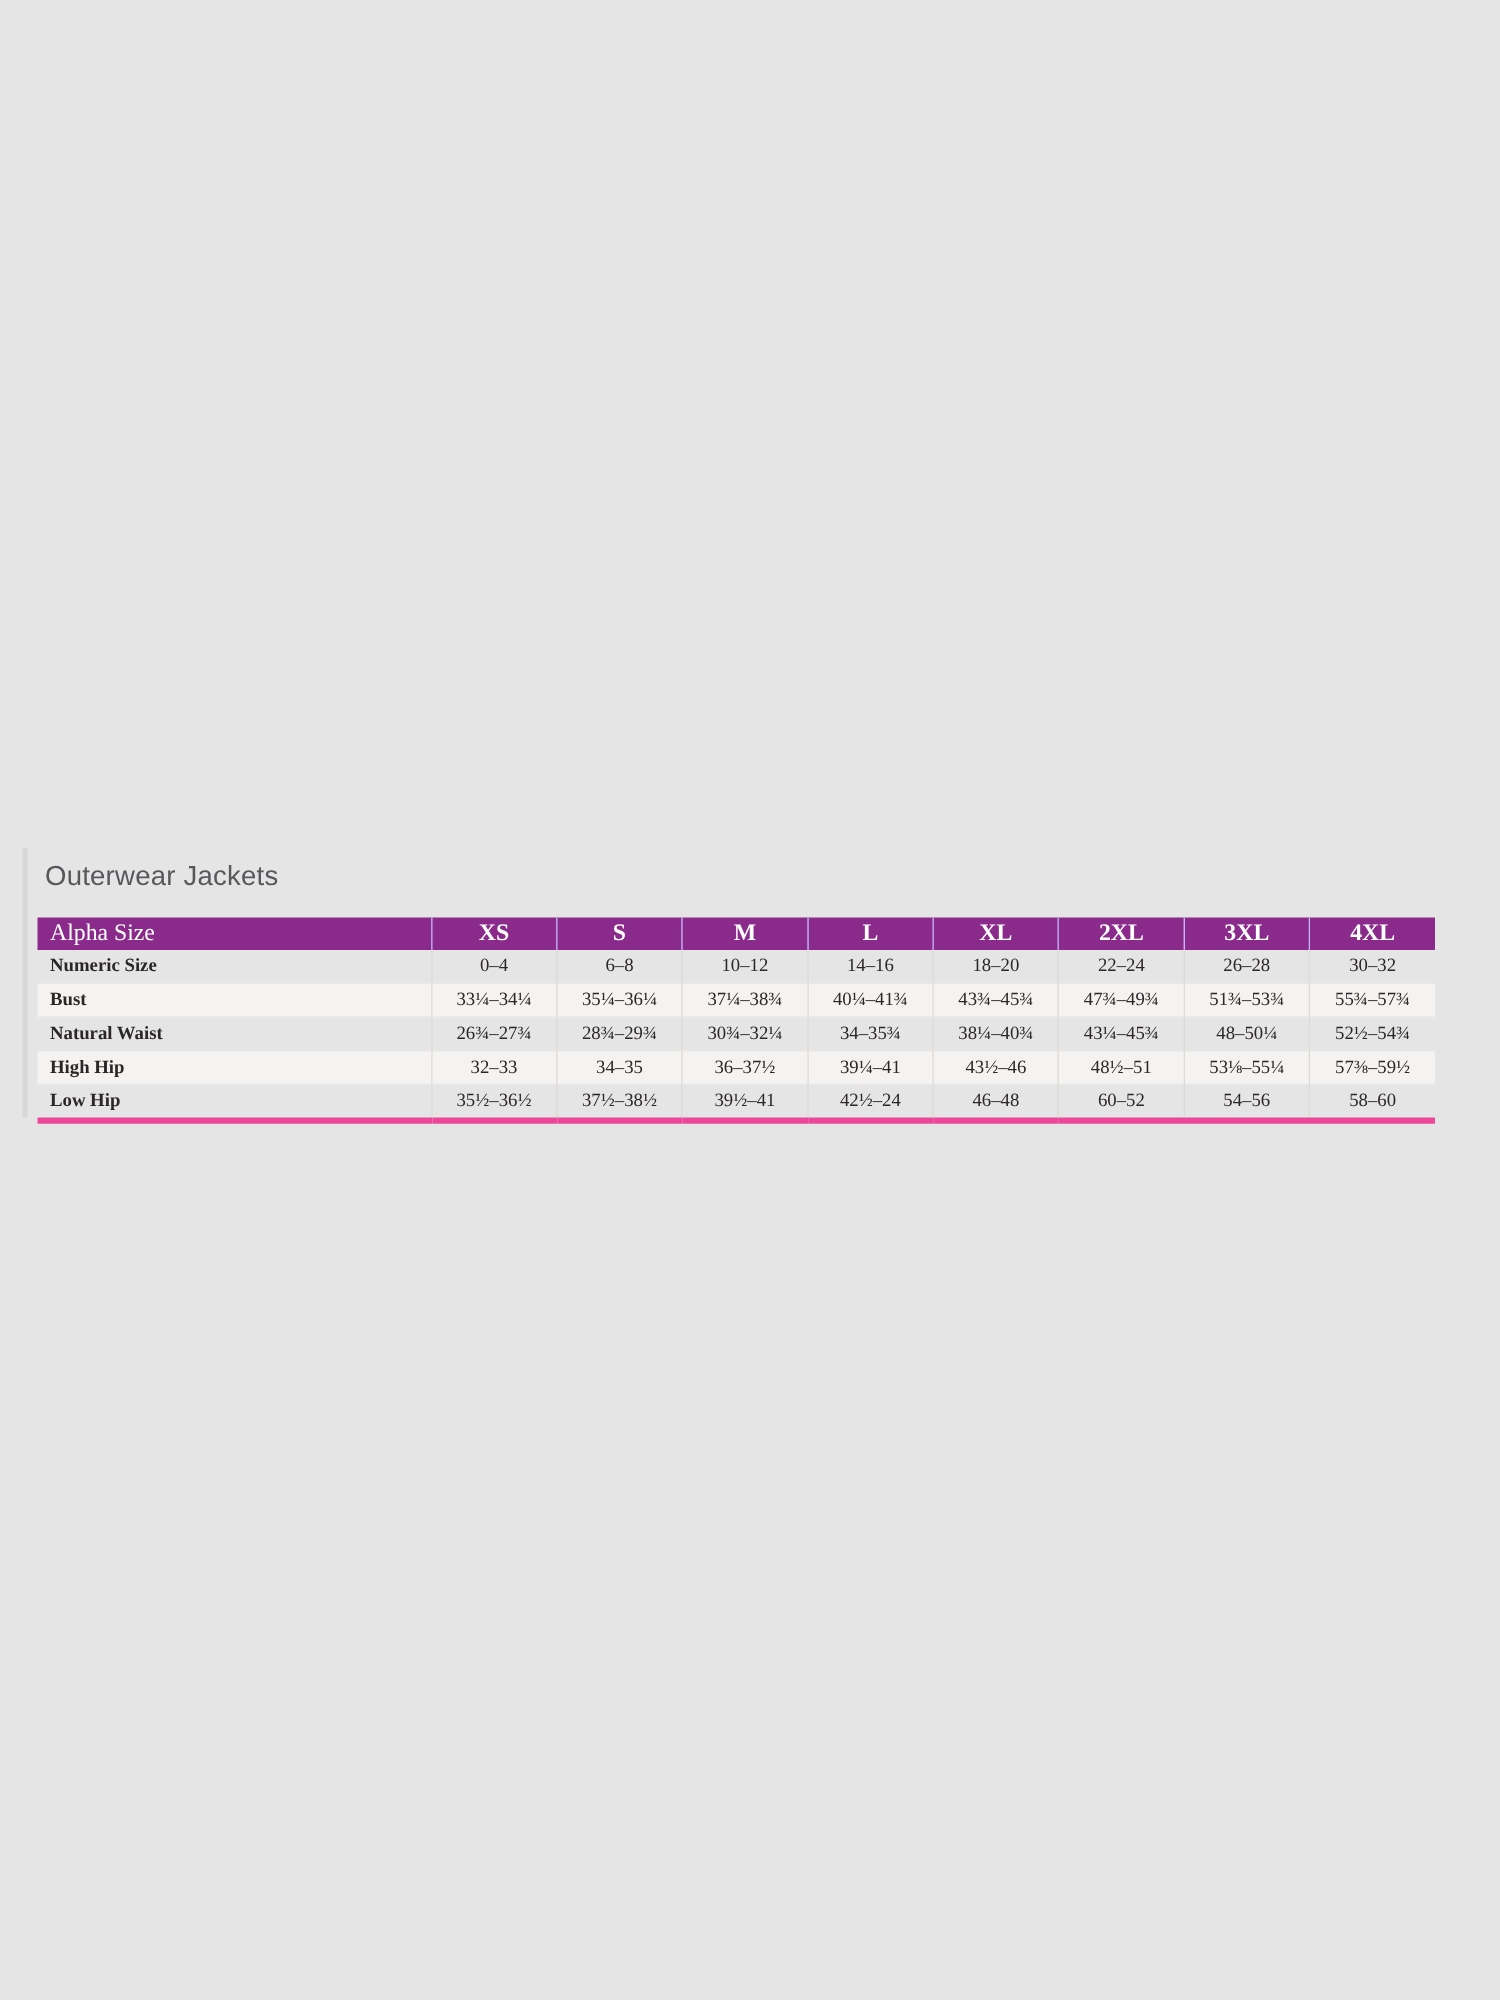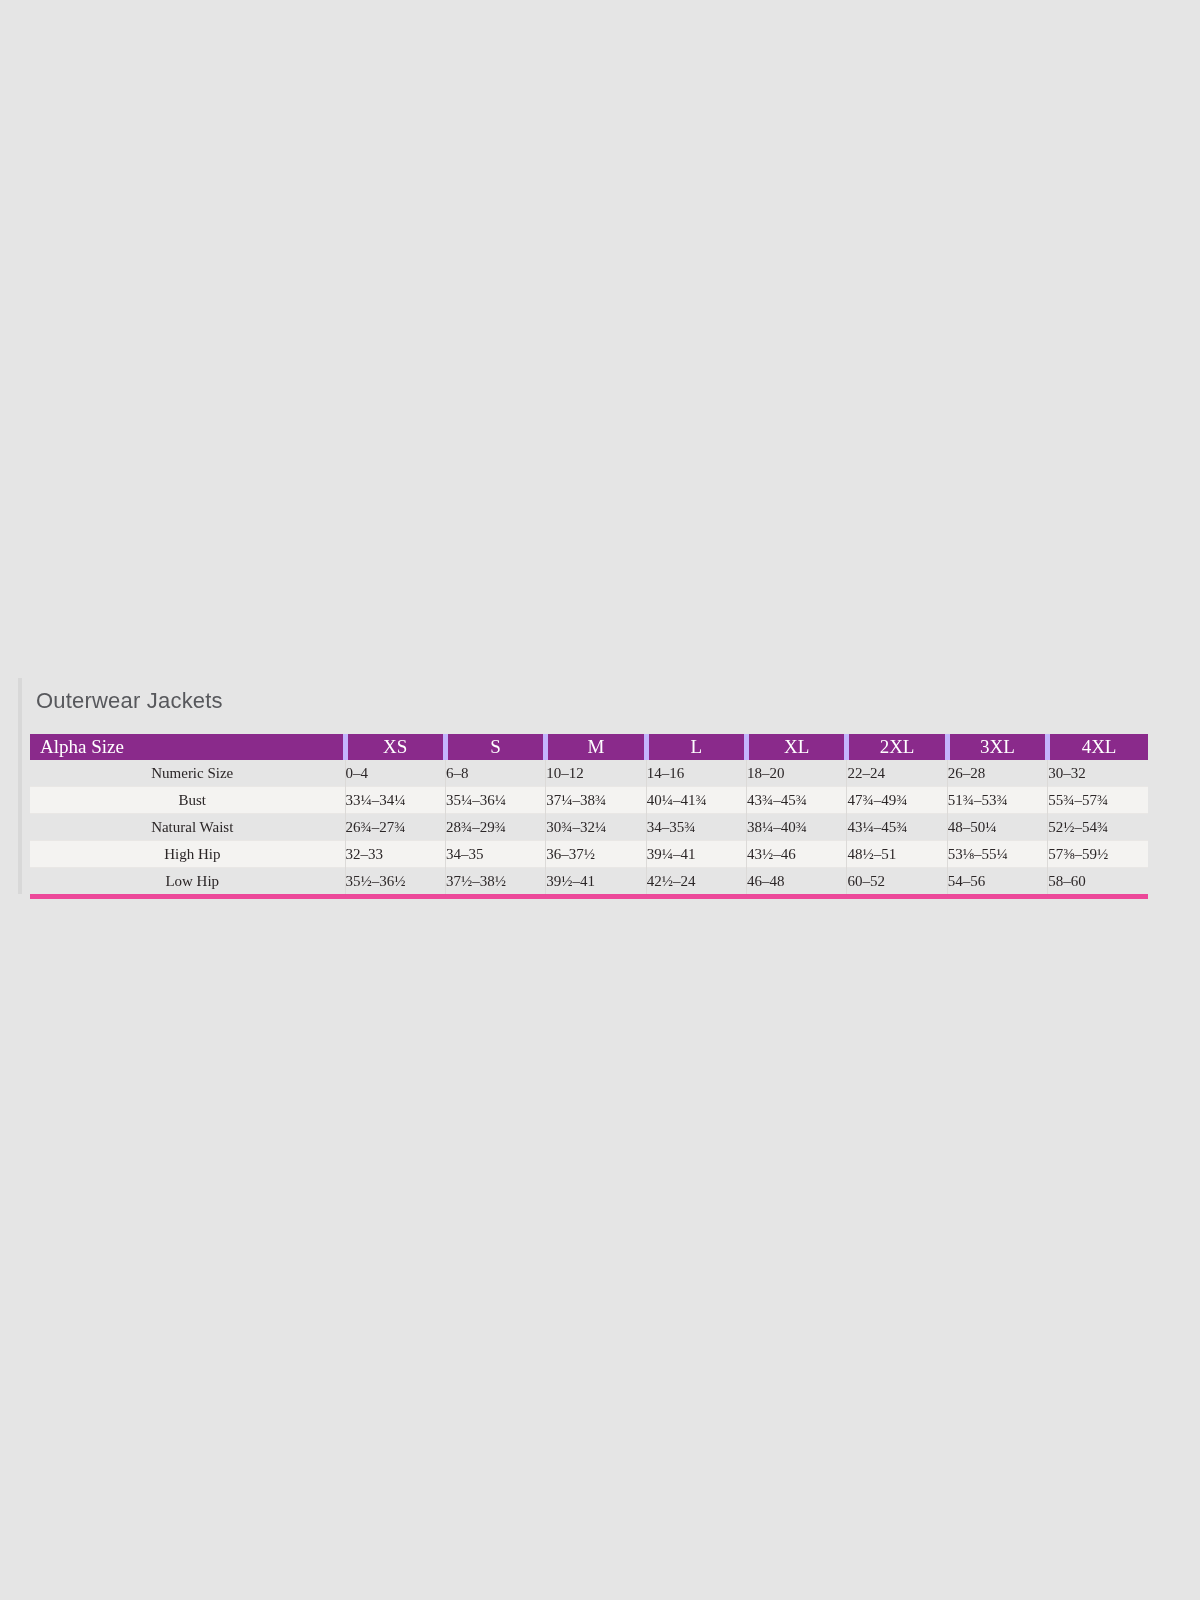--- a/index.html
+++ b/index.html
@@ -51,34 +51,36 @@
     height: 26px;
     padding: 0;
     text-align: center;
     font-size: 19px;
   }
   table.size-chart th.row-head {
     text-align: left;
     padding-left: 10px;
   }
   table.size-chart th + th {
-    border-left: 5px solid #c4b5fd;
+    border-left: 1px solid #c4b5fd;
+    font-weight: bold;
   }
   table.size-chart td {
     height: 26px;
     padding: 0;
-    text-align: left;
+    text-align: center;
     border-top: 1px solid #e9e7e5;
     border-left: 1px solid #dcdad8;
     white-space: nowrap;
   }
   table.size-chart td.row-label {
-    text-align: center;
+    text-align: left;
     padding-left: 10px;
     border-left: none;
+    font-weight: bold;
   }
   table.size-chart tr.stripe td {
     background: #f4f3f1;
     margin-top: 44px;
   }
   table.size-chart tbody tr:first-child td {
     border-top: none;
   }
   table.size-chart tbody tr:last-child td {
     border-bottom: 5px solid #ec4899;

